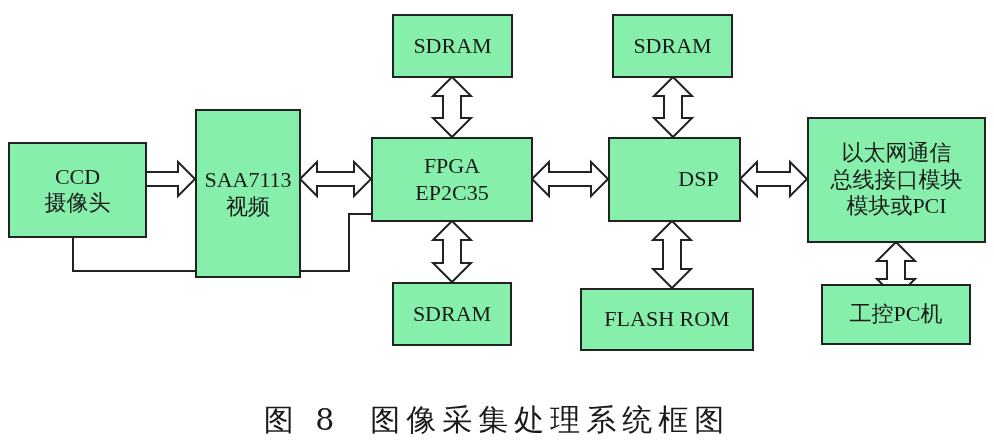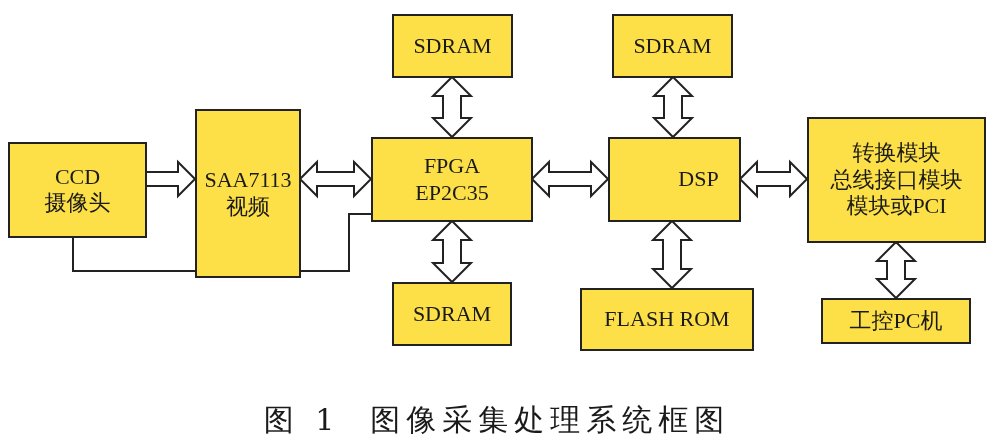--- a/index.html
+++ b/index.html
@@ -1,18 +1,18 @@
 <!DOCTYPE html>
 <html><head>
 <meta charset="utf-8">
 <style>
   html, body { margin: 0; padding: 0; background: #ffffff; }
   body { width: 994px; height: 446px; position: relative; overflow: hidden; font-family: "Liberation Serif", "DejaVu Serif", serif; color: #1a1a1a; }
   #diagram { position: absolute; left: 0; top: 0; width: 994px; height: 446px; }
-  .box { position: absolute; border: 2px solid #222; box-sizing: border-box; background: #fde047; display: flex; flex-direction: column; align-items: center; justify-content: center; text-align: center; line-height: 1.2; }
+  .box { position: absolute; border: 2px solid #222; box-sizing: border-box; background: #86efac; display: flex; flex-direction: column; align-items: center; justify-content: center; text-align: center; line-height: 1.2; }
   .box span { display: block; font-size: 22px; white-space: nowrap; }
   .caption { position: absolute; left: 0; width: 994px; top: 400px; text-align: center; font-size: 30px; letter-spacing: 6px; font-family: "DejaVu Serif", "Liberation Serif", serif; }
   .caption span { display: inline-block; }
   .caption .fig-num { margin-right: 30px; }
 </style>
 </head>
 <body>
 
 <div id="diagram">
   <svg id="connectors" width="994" height="446" style="position:absolute;left:0;top:0;" xmlns="http://www.w3.org/2000/svg">
@@ -72,25 +72,25 @@
 
   <div class="box" style="left:612px;top:14px;width:121px;height:64px;">
     <span>SDRAM</span>
   </div>
 
   <div class="box" style="left:580px;top:288px;width:174px;height:63px;">
     <span>FLASH ROM</span>
   </div>
 
   <div class="box" style="left:807px;top:117px;width:179px;height:126px;">
-    <span>转换模块</span>
+    <span>以太网通信</span>
     <span>总线接口模块</span>
     <span>模块或PCI</span>
   </div>
 
-  <div class="box" style="left:821px;top:298px;width:150px;height:46px;text-align:right;">
+  <div class="box" style="left:821px;top:284px;width:150px;height:61px;text-align:right;">
     <span>工控PC机</span>
   </div>
 
   <div class="caption">
-    <span class="fig-num">图 1</span><span>图像采集处理系统框图</span>
+    <span class="fig-num">图 8</span><span>图像采集处理系统框图</span>
   </div>
 </div>
 
 </body></html>

